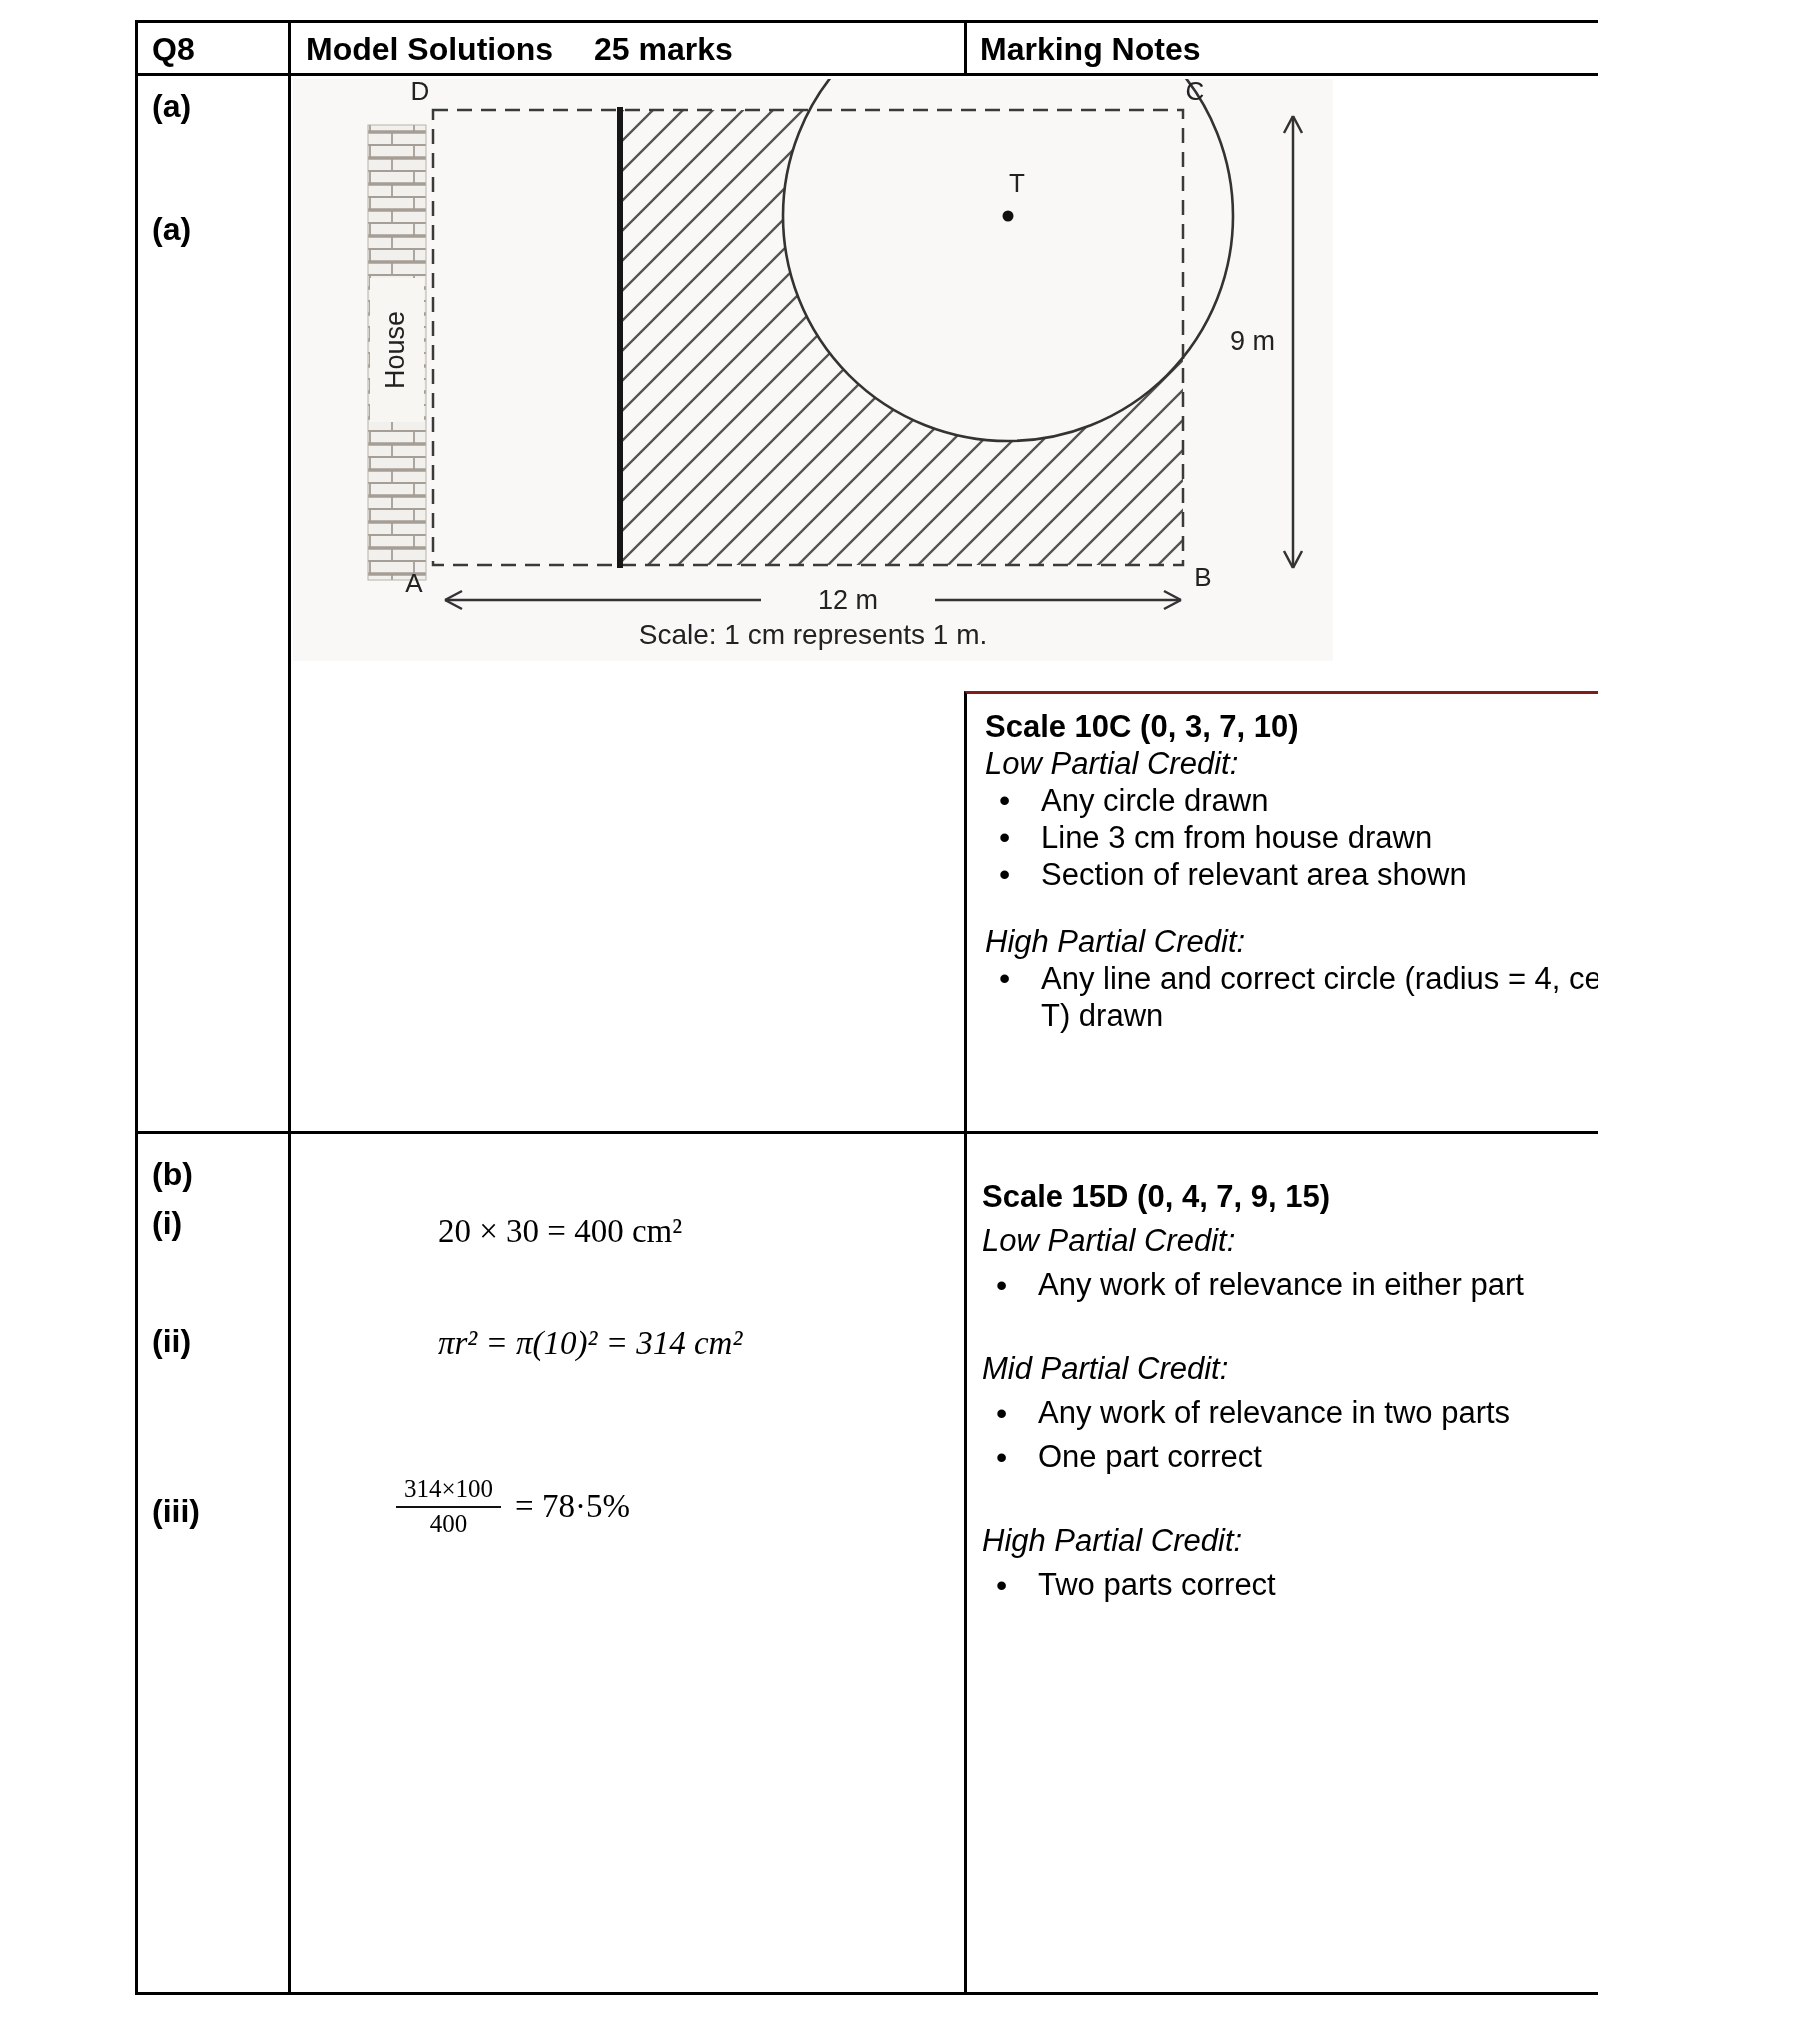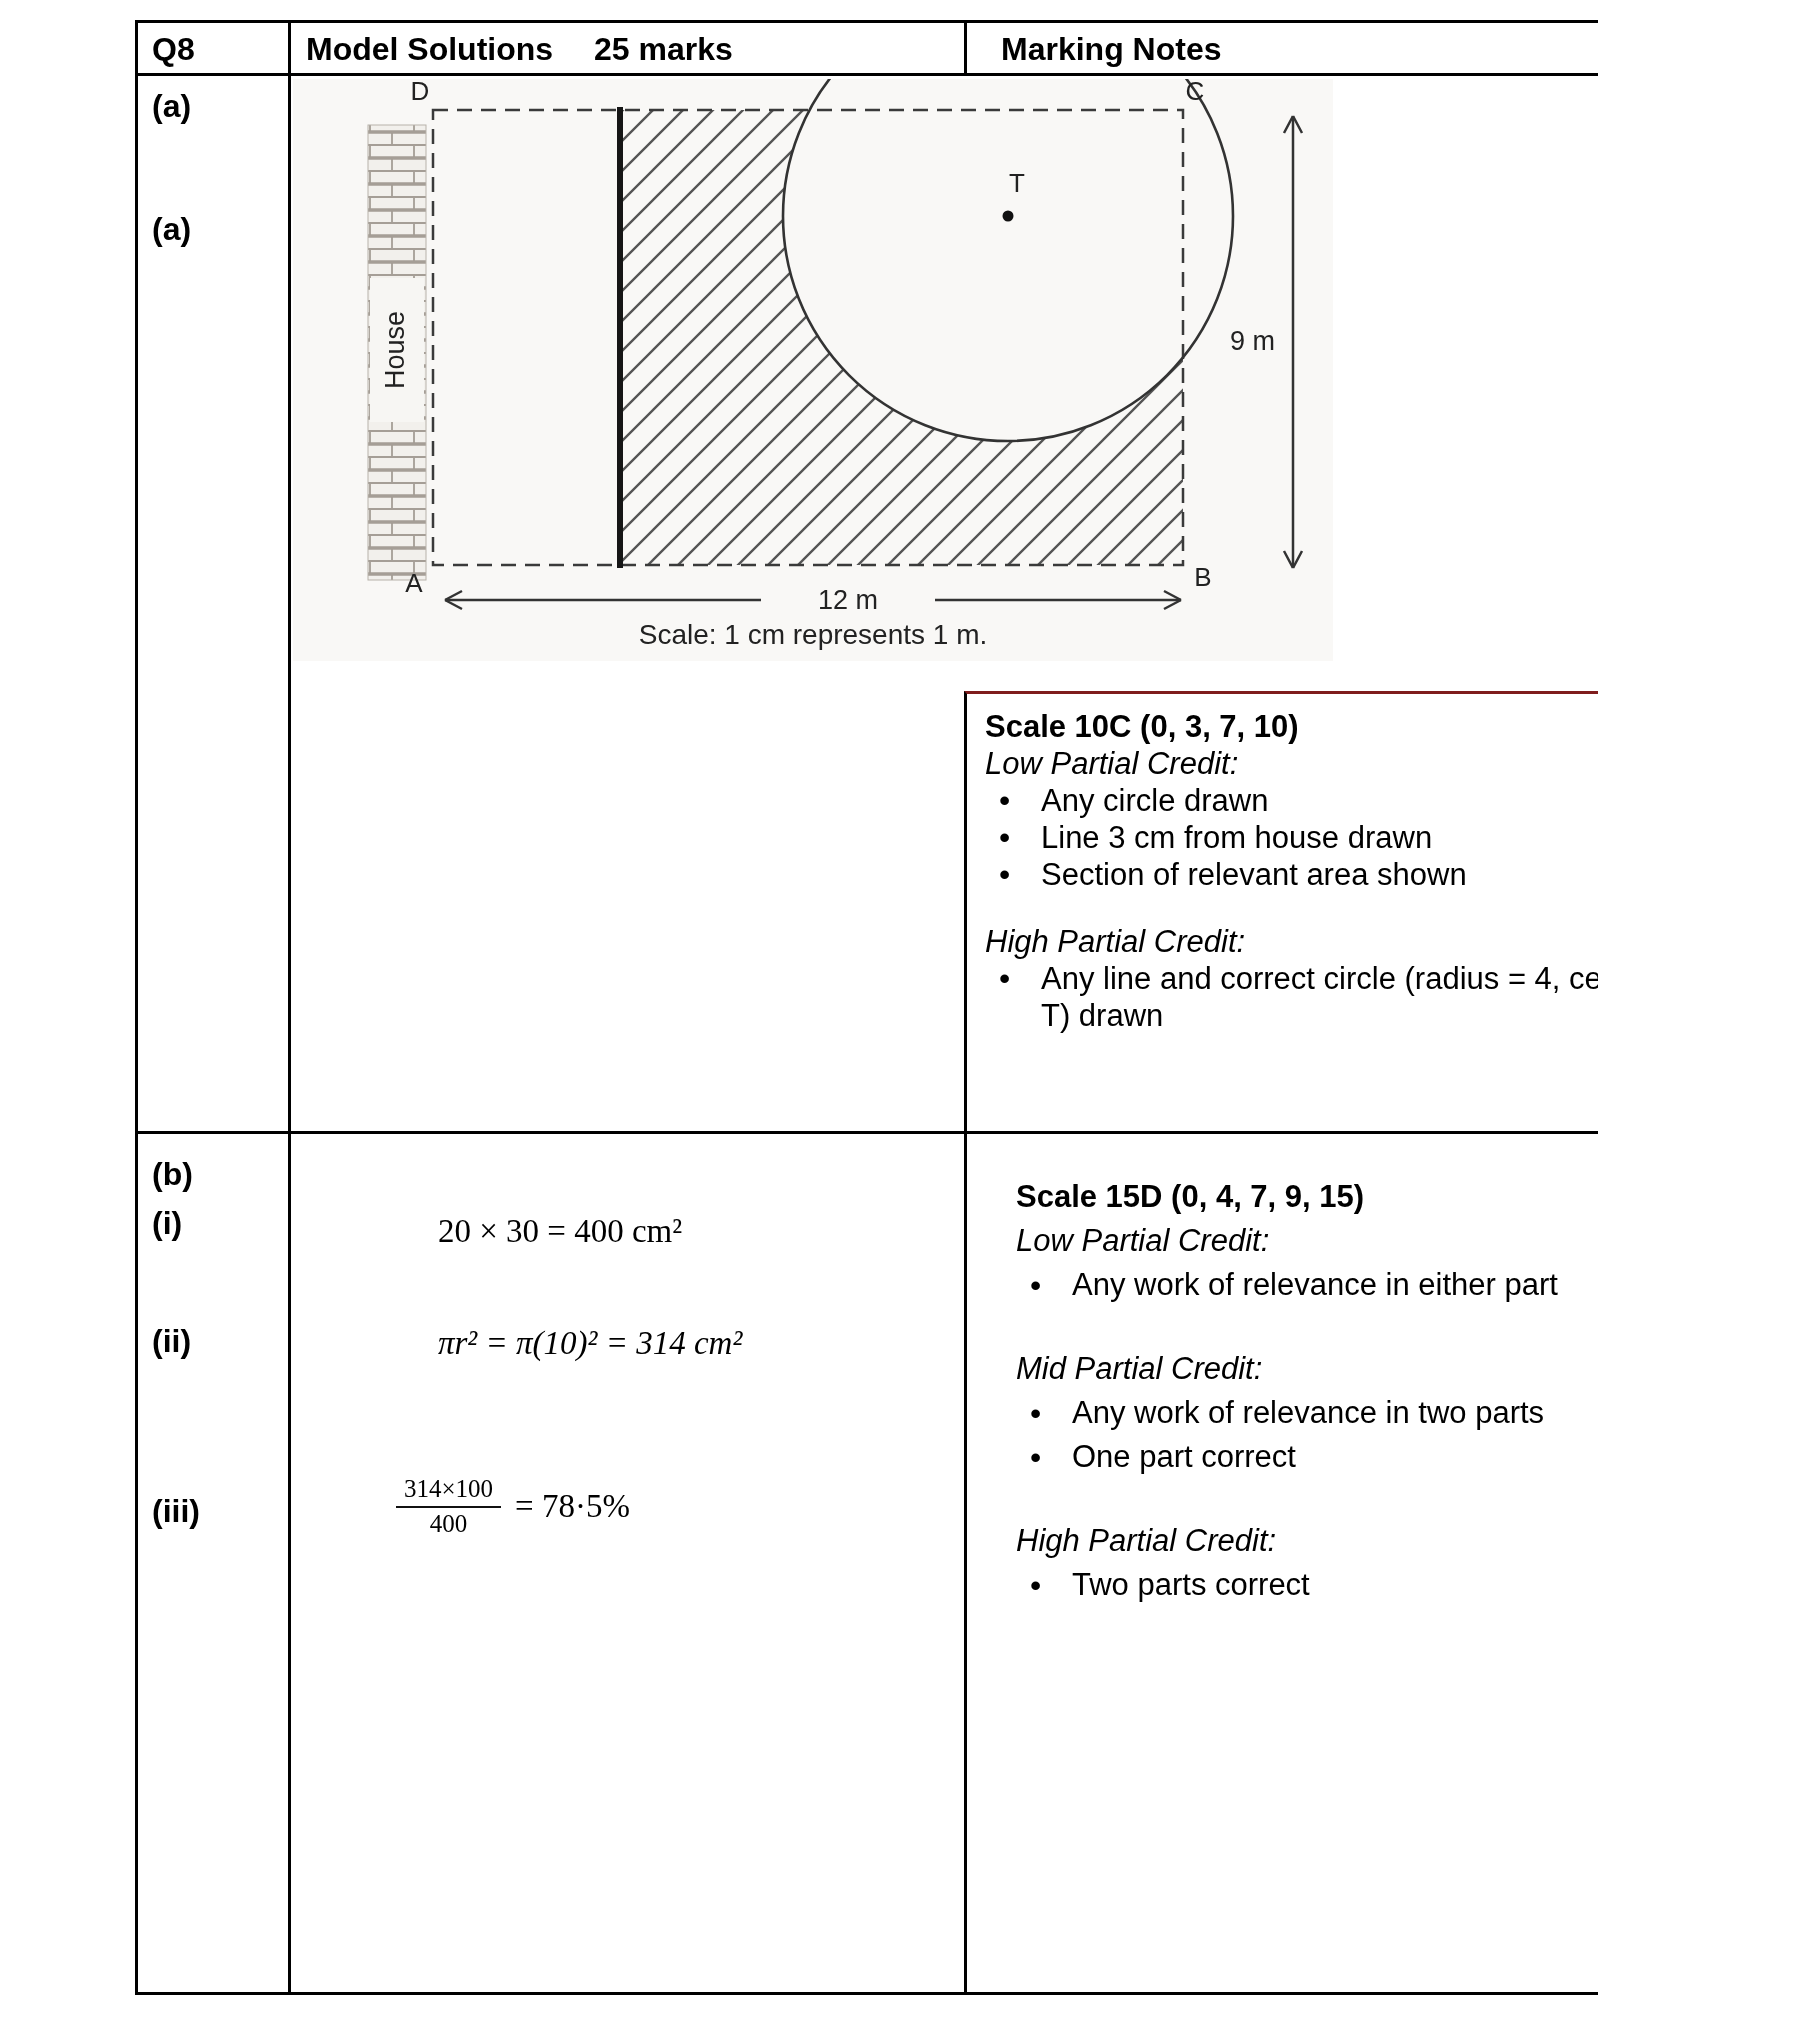--- a/index.html
+++ b/index.html
@@ -33,21 +33,21 @@
     padding:14px 14px 0 18px;
   }
   .notes-b {
     position:absolute; left:826px; top:1152px; width:716px; box-sizing:border-box;
     padding:0 14px 0 18px;
   }
   .nt-title { font-weight:bold; }
   .nt-sub   { font-style:italic; }
   .nt-b { display:flex; }
   .nt-b::before { content:"•"; flex:0 0 42px; padding-left:14px; font-size:32px; }
-  .sp .nt-title, .sp .nt-sub, .sp .nt-b { line-height:44px;margin-left:34px; }
+  .sp .nt-title, .sp .nt-sub, .sp .nt-b { line-height:44px; }
   .gap30 { height:30px; } .gap40 { height:40px; }
 
   
   .sol {
     position:absolute; font-family:"Liberation Serif", serif; font-size:33px;
     white-space:nowrap;
   }
   .ital { font-style:italic; }
   .frac-row { display:flex; align-items:center; gap:14px; }
   .frac { display:inline-flex; flex-direction:column; align-items:center;
@@ -63,21 +63,21 @@
 
     <div class="hline" style="top:50px;"></div>
     <div class="hline" style="top:1108px;"></div>
     <div class="vline" style="left:150px; top:0; bottom:0;"></div>
     <div class="vline" style="left:826px; top:0; height:50px;"></div>
     <div class="vline" style="left:826px; top:1108px; bottom:0;"></div>
 
     <div class="hdr" style="left:14px;">Q8</div>
     <div class="hdr" style="left:168px;">Model Solutions</div>
     <div class="hdr" style="left:456px;">25 marks</div>
-    <div class="hdr" style="left:842px;margin-left:21px;">Marking Notes</div>
+    <div class="hdr" style="left:842px;">Marking Notes</div>
 
     <div class="lbl" style="left:14px; top:65px;">(a)</div>
     <div class="lbl" style="left:14px; top:188px;">(a)</div>
 
     <div class="scan">
       <svg viewBox="0 0 1040 580">
         <defs>
           <pattern id="hatch" width="30" height="30" patternUnits="userSpaceOnUse">
             <path d="M-8,8 L8,-8 M0,30 L30,0 M22,38 L38,22" stroke="#555" stroke-width="2.4" fill="none"></path>
           </pattern>

